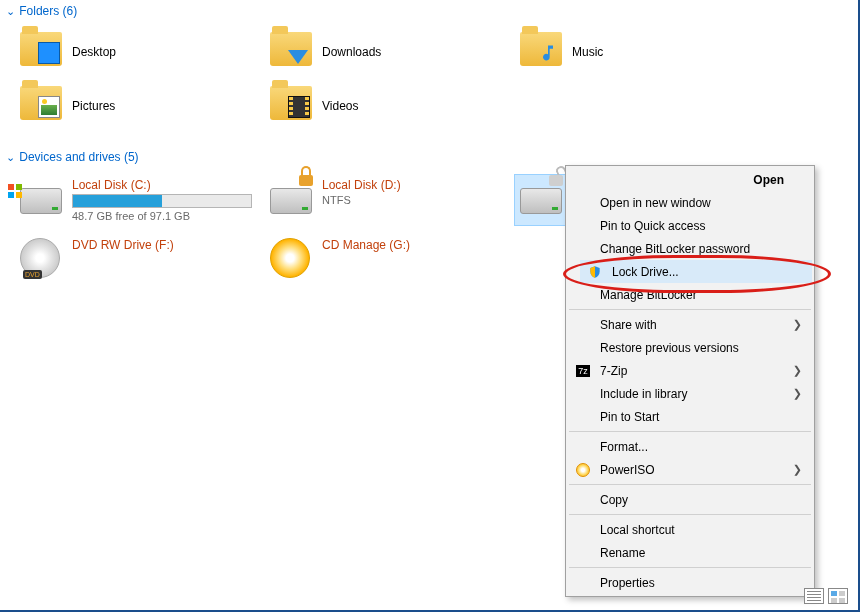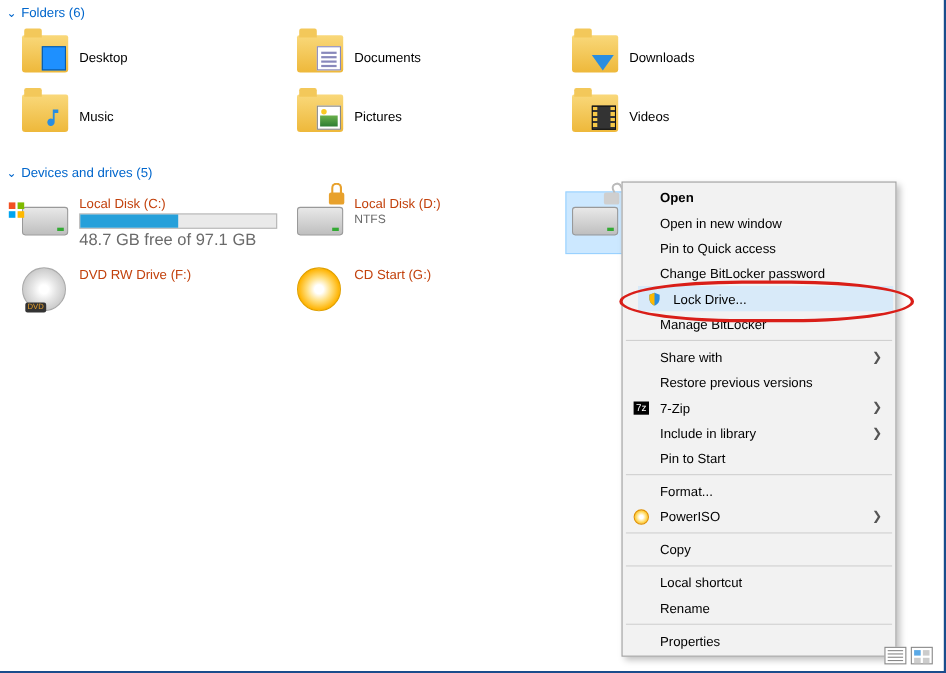--- a/index.html
+++ b/index.html
@@ -10,21 +10,21 @@
 .folder-item { width: 250px; display: flex; align-items: center; padding: 4px 6px; margin-bottom: 6px; }
 .folder-item .icon { width: 42px; height: 40px; margin-right: 10px; position: relative; }
 .folder-item .label { color: #000; }
 .drives-grid { display: flex; flex-wrap: wrap; padding: 6px 0 10px 14px; }
 .drive-item { width: 250px; display: flex; align-items: flex-start; padding: 4px 6px; margin-bottom: 8px; }
 .drive-item .icon { width: 42px; height: 42px; margin-right: 10px; position: relative; }
 .drive-item .info { display: flex; flex-direction: column; }
 .drive-item .name { color: #c2410c; margin-bottom: 2px; }
 .drive-item .bar { width: 180px; height: 14px; border: 1px solid #b5b5b5; background: #eaeaea; margin-bottom: 2px; }
 .drive-item .bar-fill { height: 100%; background: #26a0da; }
-.drive-item .free { color: #6a6a6a; font-size: 15px; }
+.drive-item .free { color: #6a6a6a; font-size: 11px; }
 .drive-item .sub { color: #6a6a6a; font-size: 11px; }
 .drive-item.selected { background: #cce8ff; border: 1px solid #99d1ff; padding: 3px 5px; }
 
 
 .fld { width: 42px; height: 34px; background: linear-gradient(#f9d87a,#eeb83a); border-radius: 2px 2px 3px 3px; position: relative; }
 .fld:before { content:""; position:absolute; top:-6px; left:2px; width:16px; height:8px; background:#f3c85a; border-radius:2px 2px 0 0; }
 .inner-icon { position:absolute; bottom:2px; right:2px; width:22px; height:22px; }
 .desktop-bg { background:#1e90ff; border:1px solid #0a5aa5; }
 .doc-bg { background:#fff; border:1px solid #88b; }
 .doc-bg:before { content:""; position:absolute; top:4px; left:3px; right:3px; height:2px; background:#88b; box-shadow:0 4px 0 #88b,0 8px 0 #88b,0 12px 0 #88b; }
@@ -48,21 +48,21 @@
 .lock-body{width:14px;height:11px;background:#e8a12c;border-radius:2px;position:absolute;bottom:0;left:1px;}
 .lock-sh{width:10px;height:10px;border:2px solid #e8a12c;border-bottom:none;border-radius:6px 6px 0 0;position:absolute;top:-2px;left:3px;}
 .lock-open .lock-sh{transform:rotate(-25deg);left:8px;border-color:#bbb;}
 .dvd-disc { width:40px; height:40px; border-radius:50%; background:radial-gradient(circle,#fff 15%,#e6e6e6 40%,#ccc 70%); border:1px solid #aaa; position:relative;}
 .dvd-label{position:absolute;bottom:-2px;left:2px;background:#333;color:#e8a12c;font-size:7px;padding:1px 2px;border-radius:2px;}
 .cd-disc { width:40px; height:40px; border-radius:50%; background:radial-gradient(circle,#fff 15%,#ffe082 40%,#ffb300 70%); border:1px solid #e0a000; position:relative;}
 
 
 .ctx { position:absolute; left:565px; top:165px; width:250px; background:#f2f2f2; border:1px solid #a0a0a0; box-shadow:3px 3px 6px rgba(0,0,0,0.25); padding:2px; }
 .ctx-item { display:flex; align-items:center; height:23px; padding:0 28px 0 32px; position:relative; color:#000; }
-.ctx-item.bold { font-weight:600; }
+.ctx-item.bold { font-weight:600;justify-content:flex-end; }
 .ctx-item:hover, .ctx-item.hover { background:#d8eaf9;margin-left:12px; }
 .ctx-sep { height:1px; background:#d0d0d0; margin:3px 1px; }
 .ctx-arrow { position:absolute; right:10px; font-size:11px; color:#555; }
 .ctx-icon { position:absolute; left:7px; width:16px; height:16px; display:flex; align-items:center; justify-content:center; }
 .shield-ic { width:14px; height:16px; }
 .shield-ic svg { width:100%; height:100%; }
 .sevenz { font-size:9px; font-weight:normal; background:#000; color:#fff; padding:1px 2px; }
 .piso-ic { width:14px; height:14px; border-radius:50%; background:radial-gradient(circle,#fff 20%,#ffd54f 60%,#f9a825 100%); border:1px solid #e09000;}
 
 
@@ -85,28 +85,20 @@
     <div class="icon">
         <div class="fld">
           <div class="inner-icon desktop-bg"></div>
         </div>
       </div>
     <span class="label">Desktop</span>
   </div>
   <div class="folder-item">
     <div class="icon">
         <div class="fld">
-          <div class="inner-icon doc-bg"></div>
-        </div>
-      </div>
-    <span class="label">Documents</span>
-  </div>
-  <div class="folder-item">
-    <div class="icon">
-        <div class="fld">
           <div class="down-arrow"></div>
         </div>
       </div>
     <span class="label">Downloads</span>
   </div>
   <div class="folder-item">
     <div class="icon">
         <div class="fld">
           <div class="note"><svg viewBox="0 0 24 24">
               <path fill="#2a8de0" d="M12 3v10.55A4 4 0 1 0 14 17V7h4V3z"></path>
@@ -187,21 +179,21 @@
     </div>
     <div class="info">
       <span class="name">DVD RW Drive (F:)</span>
     </div>
   </div>
   <div class="drive-item">
     <div class="icon">
       <div class="cd-disc"></div>
     </div>
     <div class="info">
-      <span class="name">CD Start (G:)</span>
+      <span class="name">CD Manage (G:)</span>
     </div>
   </div>
 </div>
 
 <div class="ctx">
   <div class="ctx-item bold">
       <span>Open</span>
     </div>
   <div class="ctx-item">
       <span>Open in new window</span>

